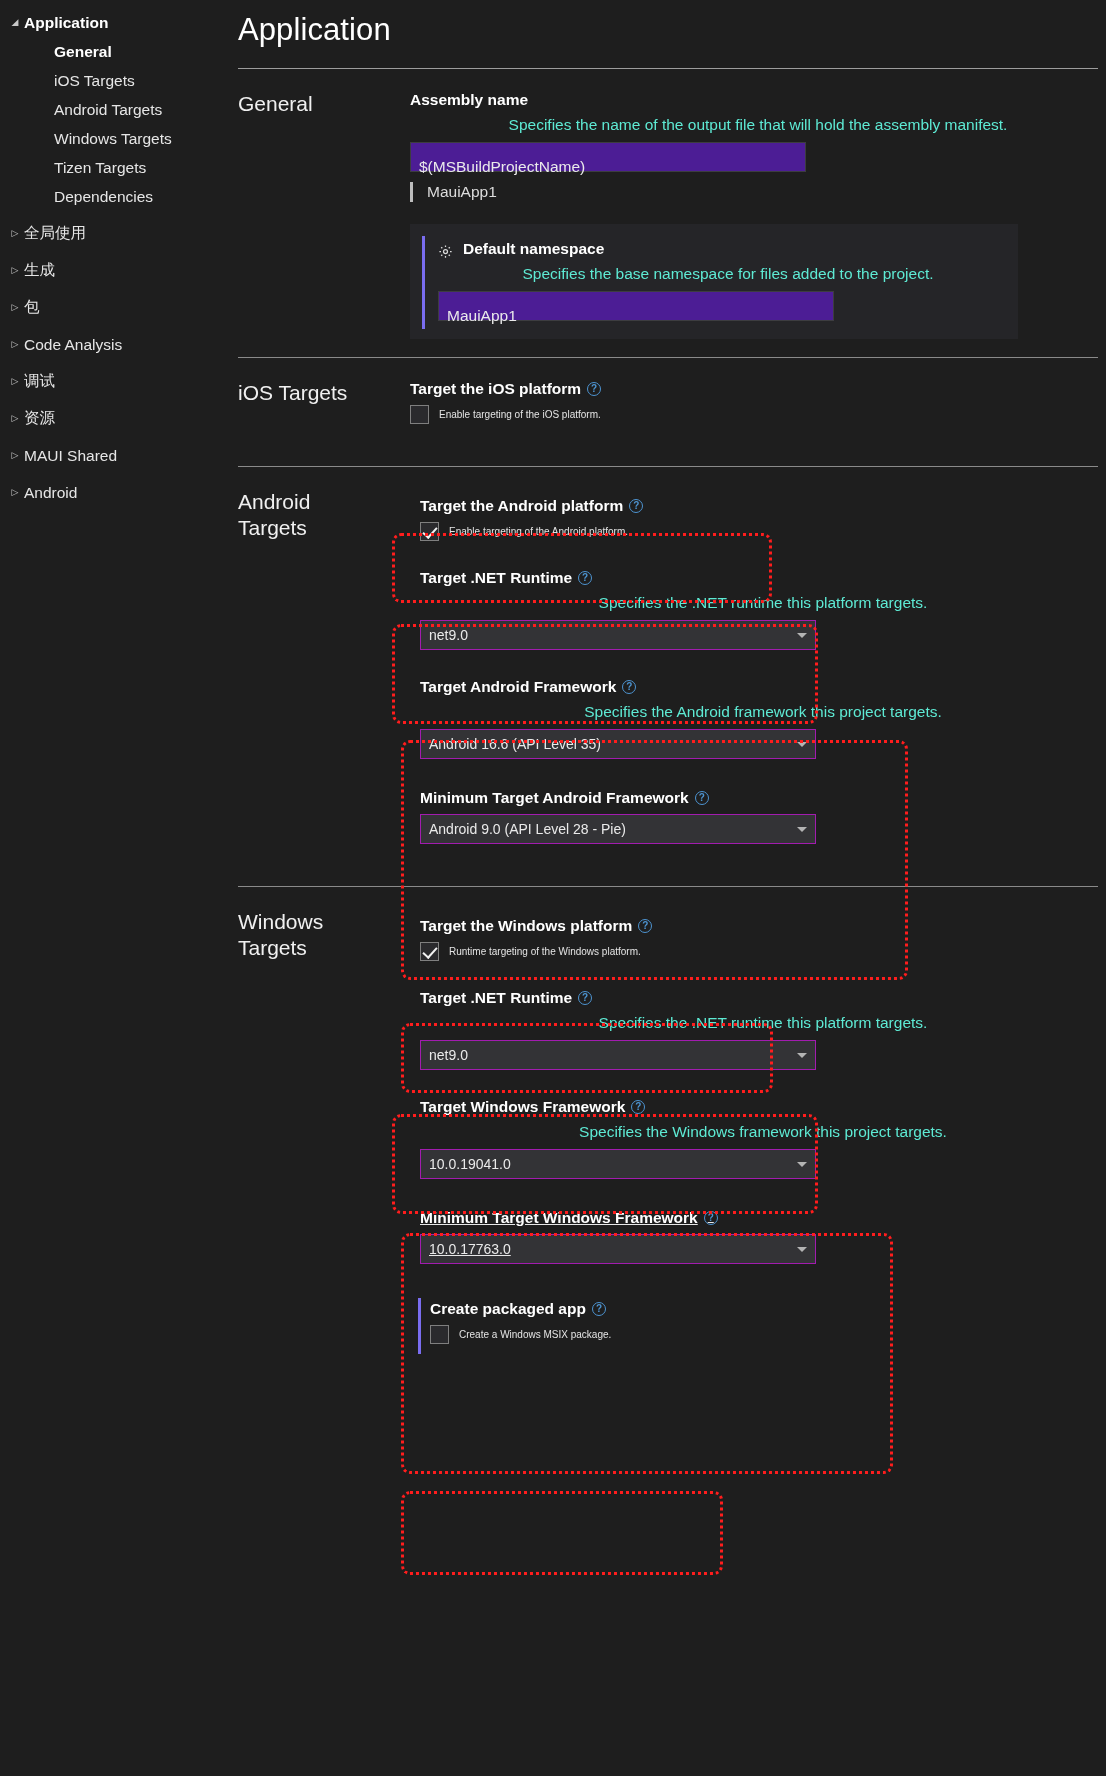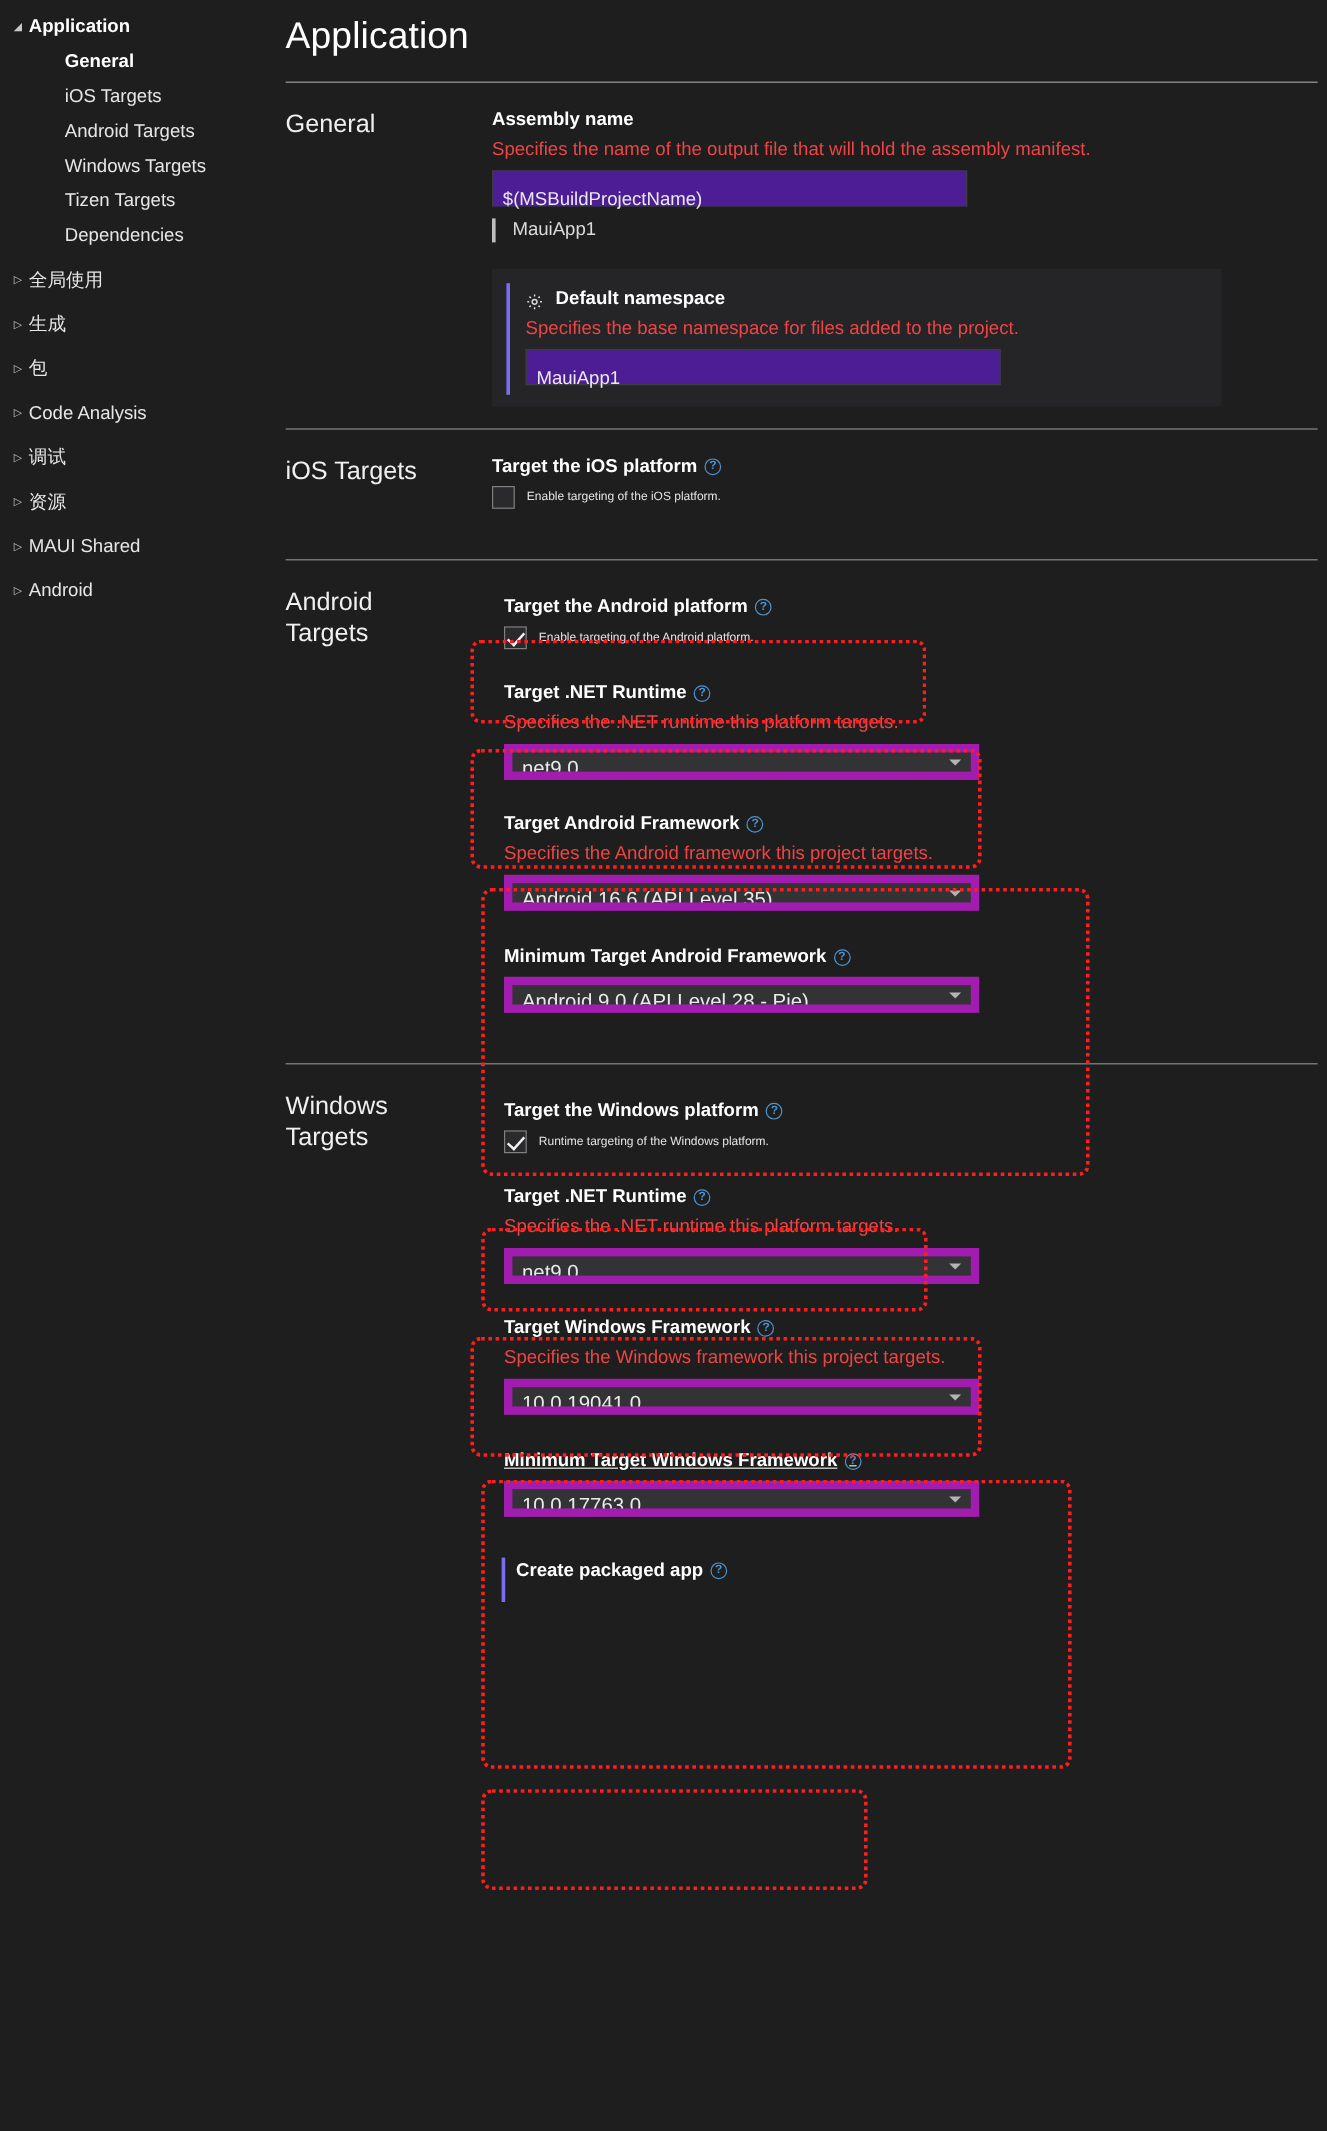--- a/index.html
+++ b/index.html
@@ -105,42 +105,43 @@
     color: #4d94d1;
     font-size: 10px;
     line-height: 12px;
     text-align: center;
     font-weight: bold;
     font-family: "Liberation Sans", sans-serif;
     cursor: pointer;
   }
   .field-desc {
     font-size: 15.5px;
-    color: #ef4444;
+    color: #5eead4;
     margin-bottom: 8px;
+    text-align: center;
   }
   .textbox {
     width: 396px;
     height: 30px;
     background: #4c1d95;
     border: 1px solid #3d3d40;
     color: #eaeaea;
     font-size: 15.5px;
     line-height: 28px;
     padding: 10px 8px;
     display: block;
   }
   .combo {
     position: relative;
     width: 396px;
     height: 30px;
     background: #333336;
-    border: 7px solid #a21caf;
+    border: 1px solid #a21caf;
     color: #eaeaea;
-    font-size: 17px;
+    font-size: 14px;
     line-height: 28px;
     padding: 0 24px 0 8px;
     cursor: pointer;
     white-space: nowrap;
     overflow: hidden;
   }
   .combo .arrow {
     position: absolute;
     right: 8px; top: 50%;
     margin-top: -2px;
@@ -468,20 +469,24 @@
             <span class="arrow"></span>
           </div>
         </div>
 
         <div class="field" style="padding:26px 0 10px 20px; position:relative;">
           <span style="position:absolute;left:8px;top:24px;bottom:0;width:3px;background:#7a6df0;"></span>
           <div class="field-title">
             <span>Create packaged app</span>
             <span class="help">?</span>
           </div>
+          <div class="checkrow">
+            <span class="cb"></span>
+            <span class="cl">Create a Windows MSIX package.</span>
+          </div>
         </div>
 
       </div>
     </div>
 
   </div>
 
   <div class="anno" style="left:392px; top:533px;  width:380px; height:70px;"></div>
   <div class="anno" style="left:392px; top:624px;  width:426px; height:100px;"></div>
   <div class="anno" style="left:401px; top:740px;  width:507px; height:240px;"></div>

